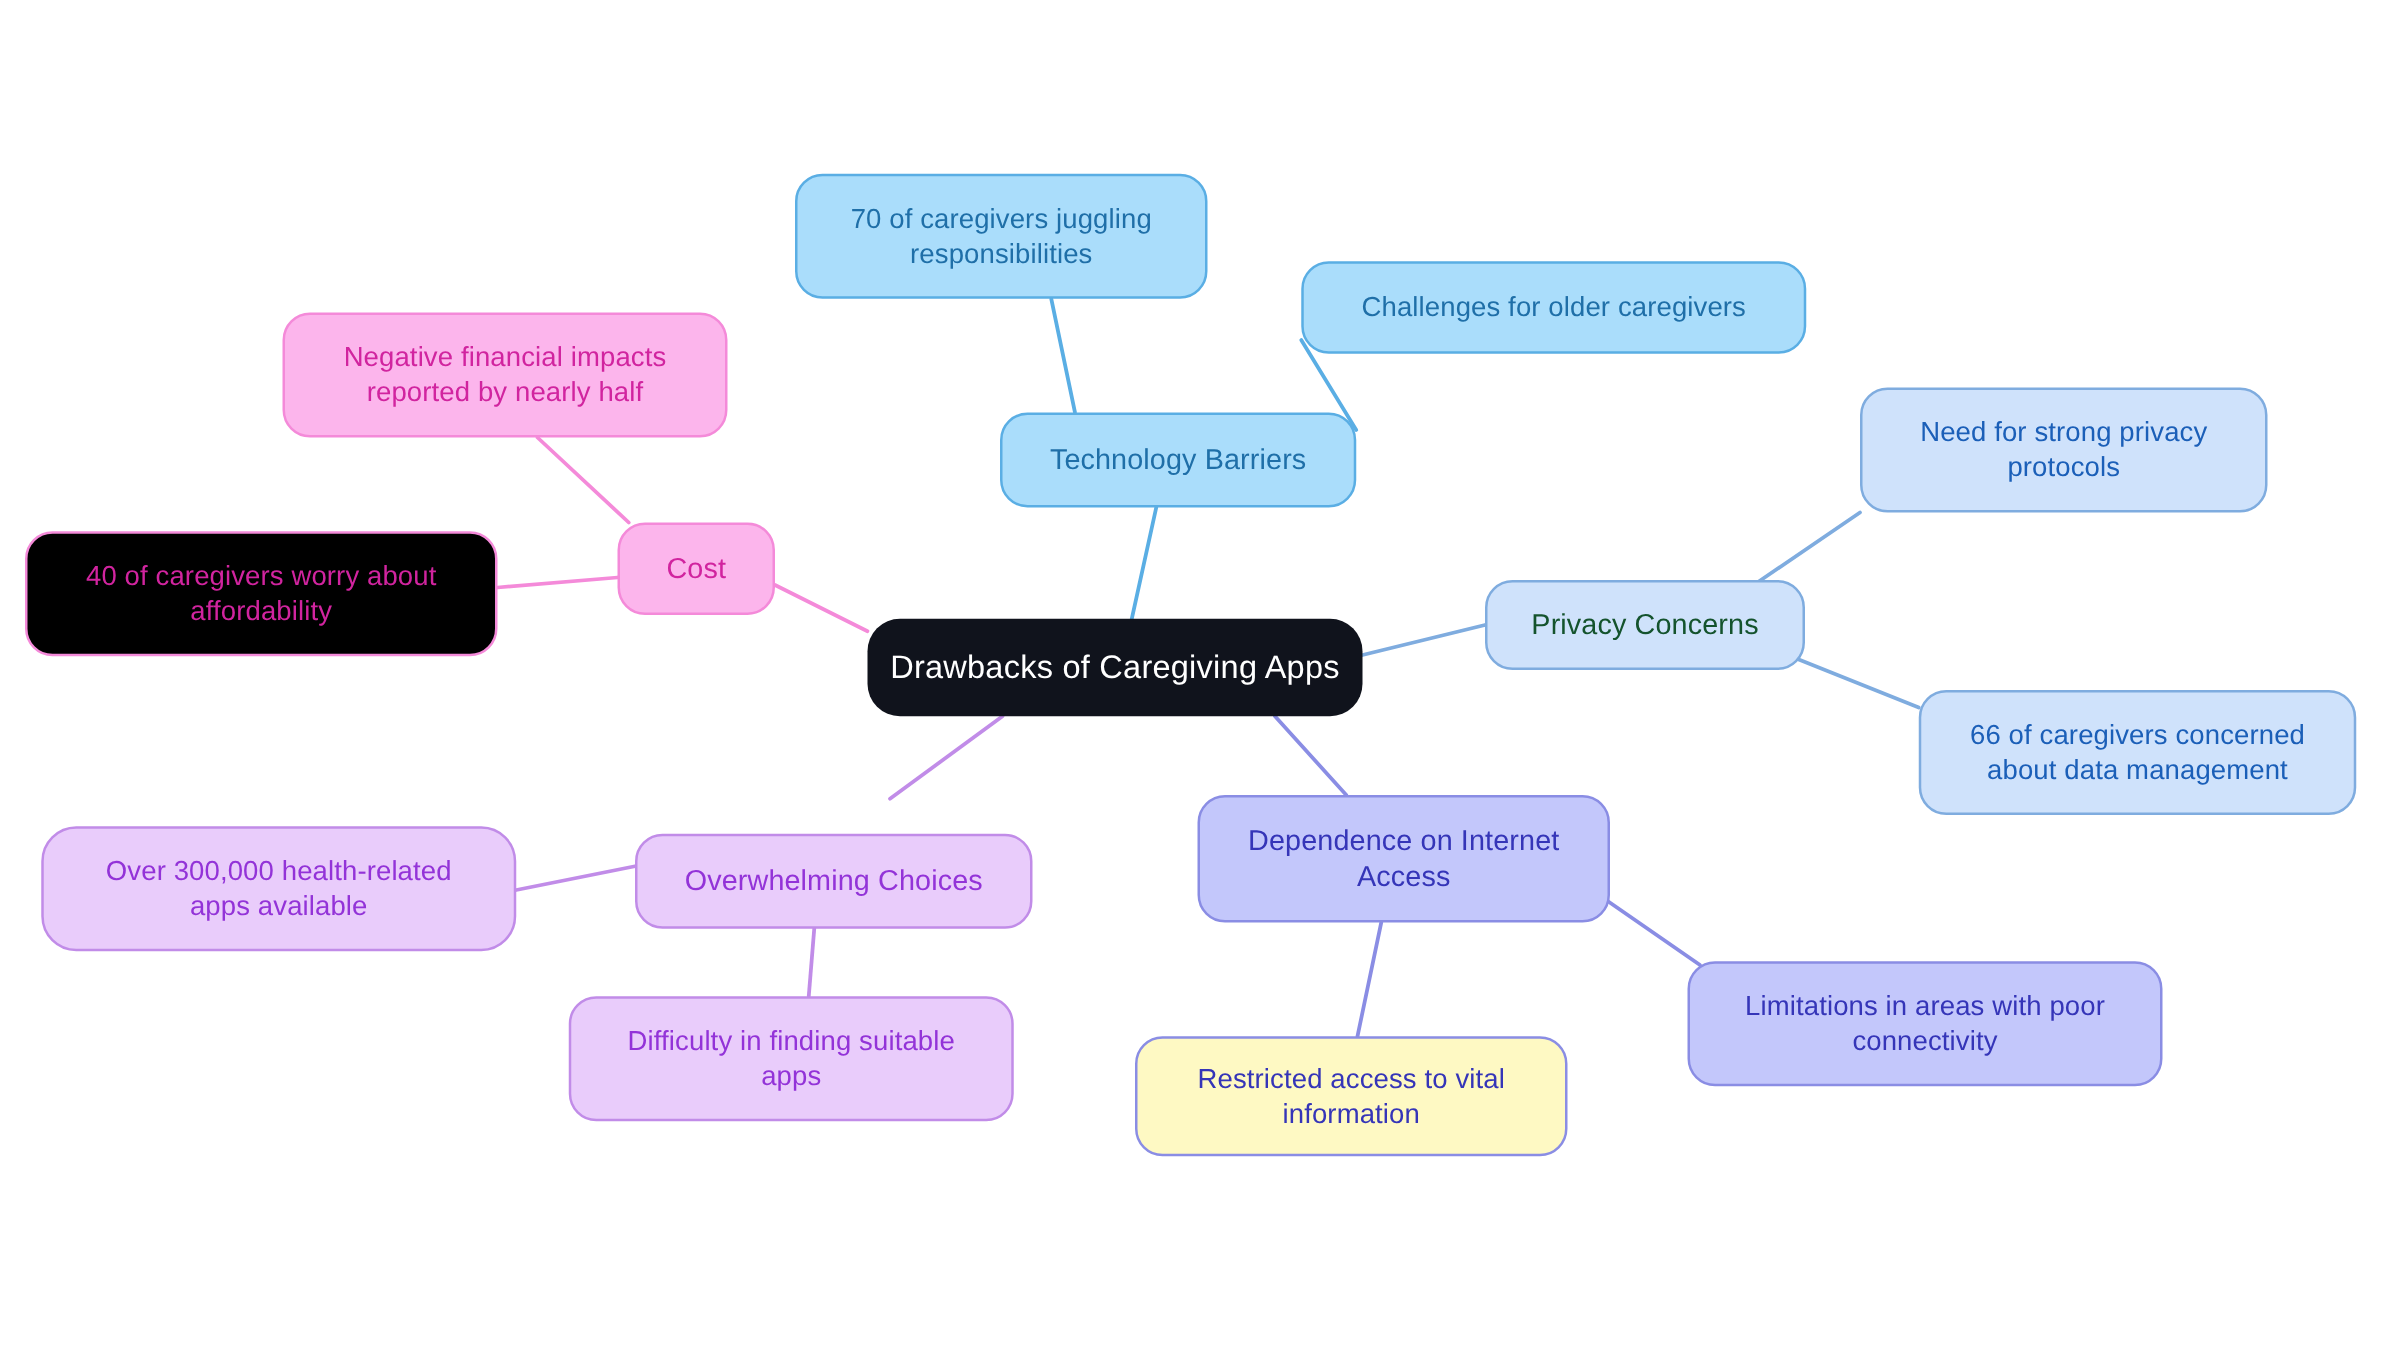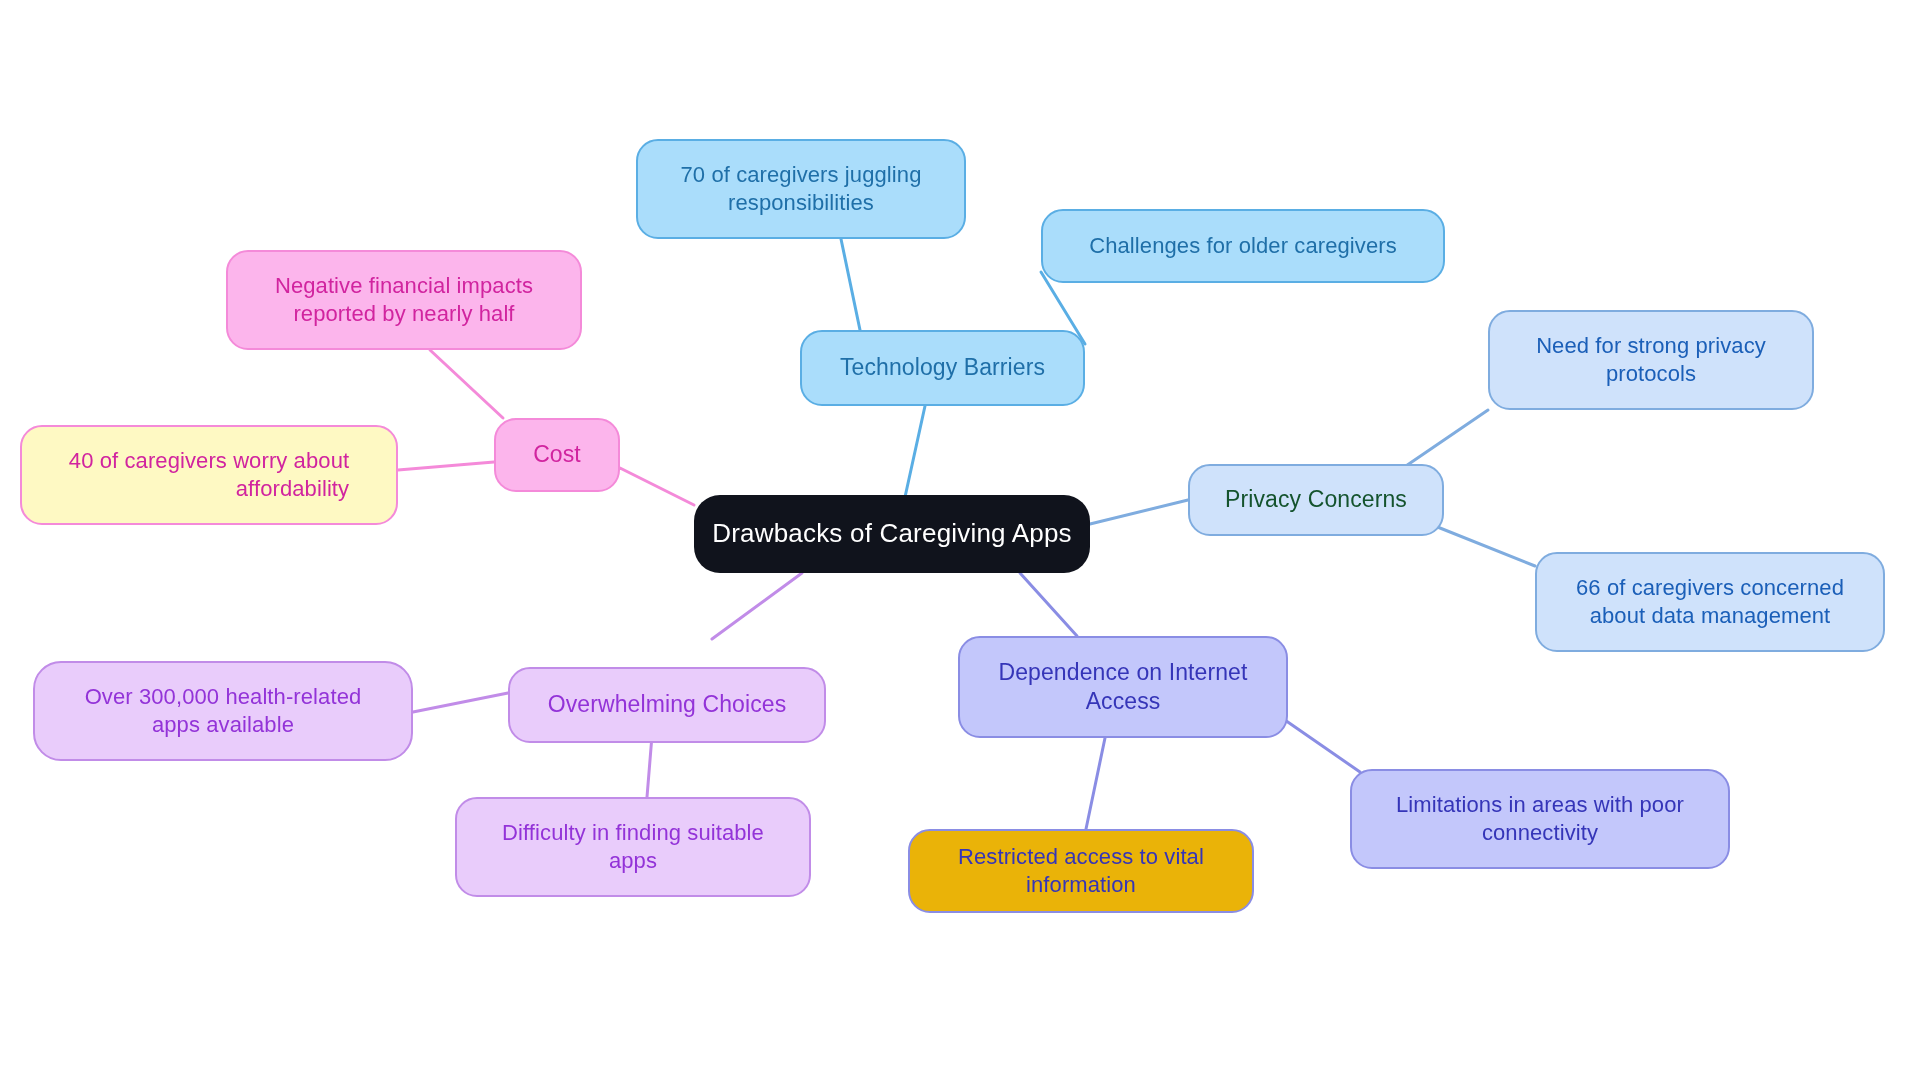--- a/index.html
+++ b/index.html
@@ -85,26 +85,26 @@
       <div class="node leaf" style="left: 1041px; top: 209px; width: 404px; height: 74px; background: rgb(170, 221, 251); color: rgb(31, 111, 168); border-color: rgb(90, 174, 228);">Challenges for older caregivers</div>
       <div class="node branch" style="left: 1188px; top: 464px; width: 256px; height: 72px; background: rgb(207, 226, 251); color: #14532d; border-color: rgb(127, 172, 223);">Privacy Concerns</div>
       <div class="node leaf" style="left: 1488px; top: 310px; width: 326px; height: 100px; background: rgb(207, 226, 251); color: rgb(27, 95, 184); border-color: rgb(127, 172, 223);">Need for strong privacy
 protocols</div>
       <div class="node leaf" style="left: 1535px; top: 552px; width: 350px; height: 100px; background: rgb(207, 226, 251); color: rgb(27, 95, 184); border-color: rgb(127, 172, 223);">66 of caregivers concerned
 about data management</div>
       <div class="node branch" style="left: 958px; top: 636px; width: 330px; height: 102px; background: rgb(195, 199, 251); color: rgb(53, 53, 184); border-color: rgb(138, 141, 228);">Dependence on Internet
 Access</div>
       <div class="node leaf" style="left: 1350px; top: 769px; width: 380px; height: 100px; background: rgb(195, 199, 251); color: rgb(53, 53, 184); border-color: rgb(138, 141, 228);">Limitations in areas with poor
 connectivity</div>
-      <div class="node leaf" style="left: 908px; top: 829px; width: 346px; height: 84px; background: #eab308; color: rgb(53, 53, 184); border-color: rgb(138, 141, 228); text-align: center;">Restricted access to vital
+      <div class="node leaf" style="left: 908px; top: 829px; width: 346px; height: 96px; background: #fef9c3; color: rgb(53, 53, 184); border-color: rgb(138, 141, 228); text-align: center;">Restricted access to vital
 information</div>
       <div class="node branch" style="left: 508px; top: 635px; width: 318px; height: 76px; background: rgb(233, 204, 251); color: rgb(147, 51, 216); border-color: rgb(193, 140, 232); margin-top: 32px;">Overwhelming Choices</div>
       <div class="node leaf" style="left: 33px; top: 661px; width: 380px; height: 100px; background: rgb(233, 204, 251); color: rgb(147, 51, 216); border-color: rgb(193, 140, 232); border-radius: 28px;">Over 300,000 health-related
 apps available</div>
       <div class="node leaf" style="left: 455px; top: 797px; width: 356px; height: 100px; background: rgb(233, 204, 251); color: rgb(147, 51, 216); border-color: rgb(193, 140, 232);">Difficulty in finding suitable
 apps</div>
       <div class="node branch" style="left: 494px; top: 418px; width: 126px; height: 74px; background: rgb(252, 181, 236); color: rgb(209, 36, 159); border-color: rgb(244, 138, 217);">Cost</div>
       <div class="node leaf" style="left: 190px; top: 250px; width: 356px; height: 100px; background: rgb(252, 181, 236); color: rgb(209, 36, 159); border-color: rgb(244, 138, 217); margin-left: 36px;">Negative financial impacts
 reported by nearly half</div>
-      <div class="node leaf" style="left: 20px; top: 425px; width: 378px; height: 100px; background: #fef9c3; color: rgb(209, 36, 159); border-color: rgb(244, 138, 217); text-align: right;">40 of caregivers worry about
+      <div class="node leaf" style="left: 20px; top: 425px; width: 378px; height: 100px; background: #000000; color: rgb(209, 36, 159); border-color: rgb(244, 138, 217);">40 of caregivers worry about
 affordability</div>
     </div>
 </div>
 
 </body></html>

